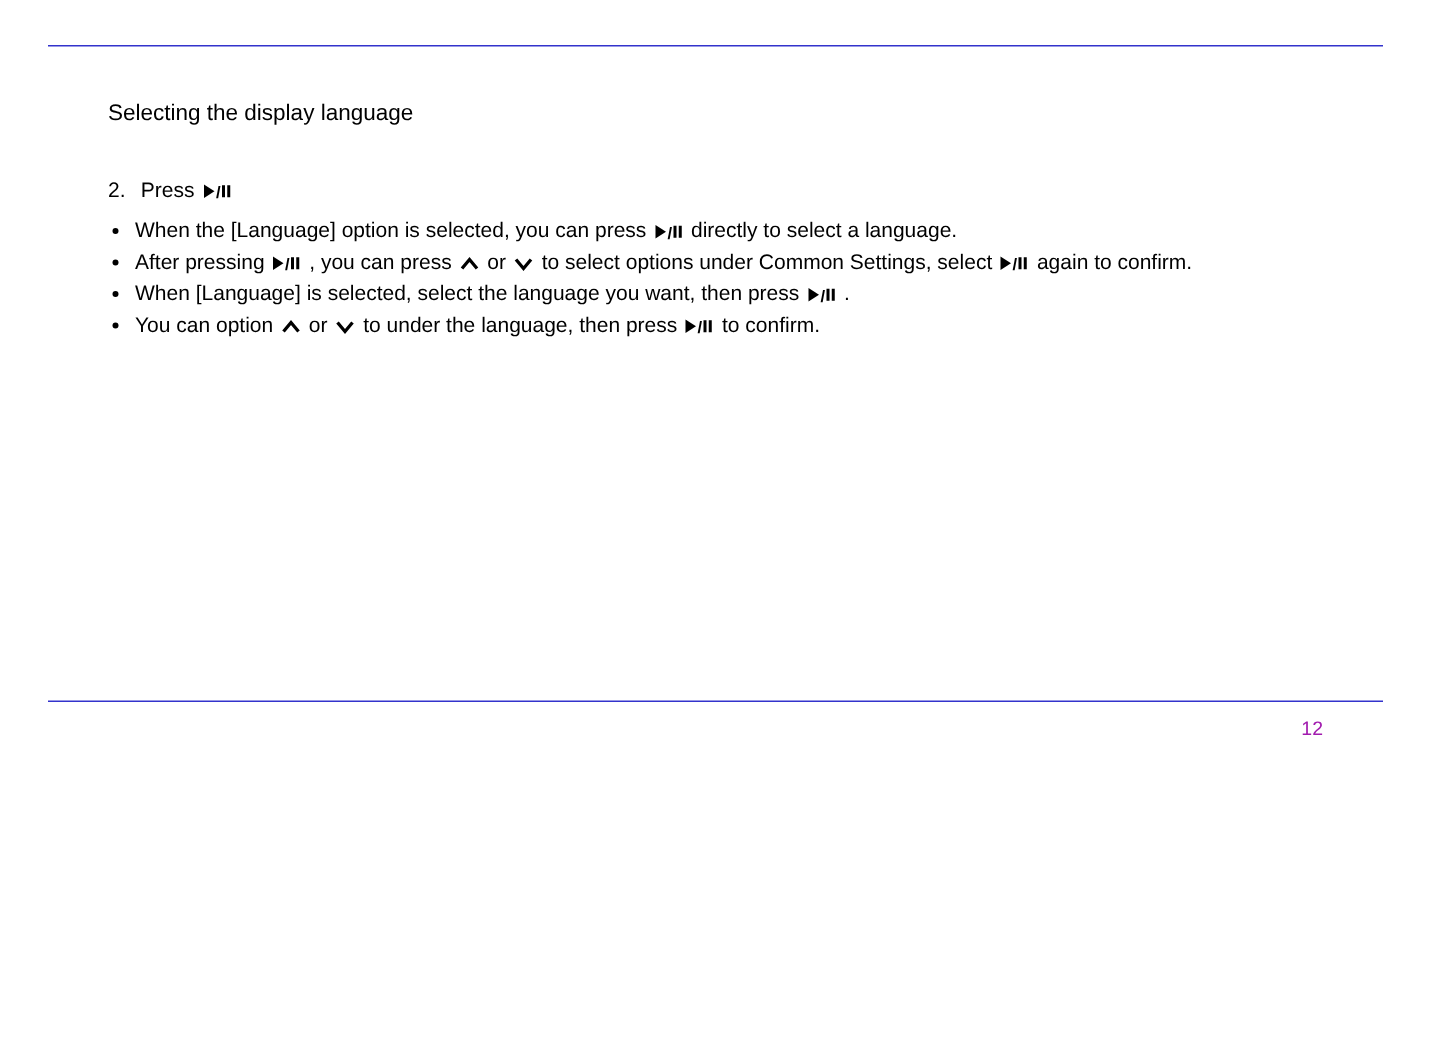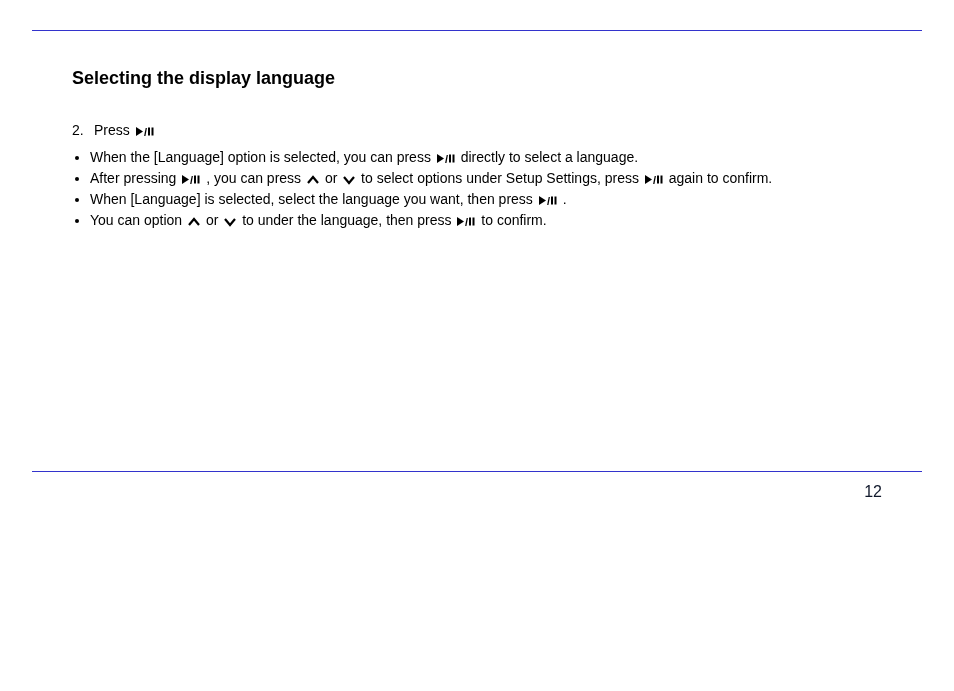--- a/index.html
+++ b/index.html
@@ -20,22 +20,22 @@
   }
   hr.rule {
     border: none;
     border-top: 1.3px solid #3333cc;
     margin: 0;
   }
   .content {
     padding: 24px 40px 40px 40px;
   }
   h2.sect {
-    font-size: 18px;
-    font-weight: bold;
+    font-size: 15px;
+    font-weight: normal;
     margin: 10px 0 28px 0;
   }
   .step {
     margin: 6px 0;
   }
   .step .num {
     display: inline-block;
     width: 18px;
   }
   ul.bullets {
@@ -44,22 +44,22 @@
   }
   ul.bullets li {
     margin: 0 0;
   }
   .small-sp { padding-left: 20px; }
   .footer {
     margin-top: 200px;
   }
   .page-num {
     text-align: right;
-    font-size: 16px;
-    color: #0f172a;
+    font-size: 13px;
+    color: #a21caf;
     padding: 8px 40px 0 0;
   }
   
   .ico { display: inline-block; vertical-align: -2px; margin: 0 1px; }
   .ico svg { display: block; }
 </style>
 </head>
 <body>
 
 <div class="page">
@@ -113,21 +113,21 @@
           <svg width="14" height="10" viewBox="0 0 14 10">
               <path d="M2 8 L7 2 L12 8" fill="none" stroke="#000" stroke-width="2.2"></path>
             </svg>
         </span>
         <span> or </span>
         <span class="ico">
           <svg width="14" height="10" viewBox="0 0 14 10">
               <path d="M2 2 L7 8 L12 2" fill="none" stroke="#000" stroke-width="2.2"></path>
             </svg>
         </span>
-        <span> to select options under Setup Settings, press </span>
+        <span> to select options under Common Settings, select </span>
         <span class="ico">
           <svg width="20" height="11" viewBox="0 0 20 11">
             <path d="M1 1 L1 10 L8 5.5 Z" fill="#000"></path>
             <text x="9" y="10" font-size="11" font-family="Arial" font-weight="bold">/</text>
             <rect x="13" y="1.5" width="2" height="8" fill="#000"></rect>
             <rect x="16.5" y="1.5" width="2" height="8" fill="#000"></rect>
           </svg>
         </span>
         <span> again to confirm.</span>
       </li>

